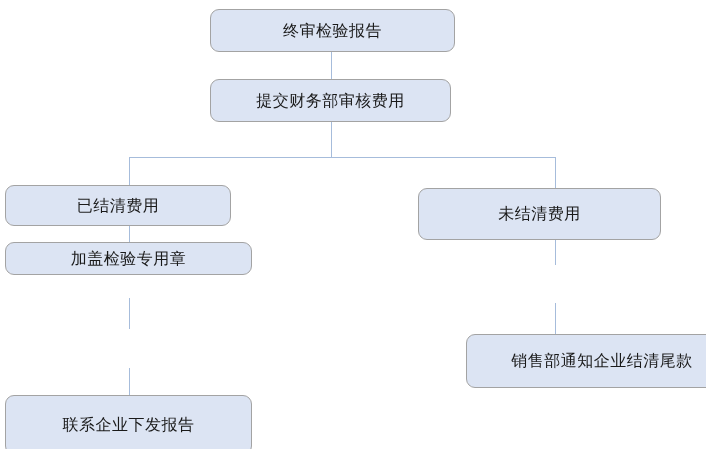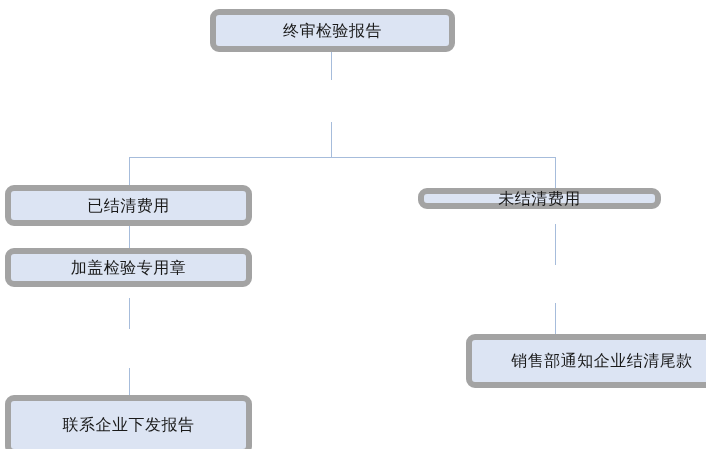--- a/index.html
+++ b/index.html
@@ -14,21 +14,21 @@
     position: relative;
     width: 706px;
     height: 449px;
     background: #ffffff;
     overflow: hidden;
   }
   .node {
     position: absolute;
     box-sizing: border-box;
     background: #dce4f3;
-    border: 6px solid #a3a3a3;
+    border: 1px solid #a3a3a3;
     border-radius: 9px;
     display: flex;
     align-items: center;
     justify-content: center;
     color: #1a1a1a;
     font-size: 16px;
     letter-spacing: 0.5px;
     line-height: 1;
     z-index: 2;
   }
@@ -57,26 +57,27 @@
 
   <div class="conn conn-v" style="left:129px; top:226px; height:33px;"></div>
   <div class="conn conn-v" style="left:129px; top:298px; height:31px;"></div>
   <div class="conn conn-v" style="left:129px; top:368px; height:27px;"></div>
 
   <div class="conn conn-v" style="left:555px; top:224px; height:41px;"></div>
   <div class="conn conn-v" style="left:555px; top:303px; height:31px;"></div>
 
   <div class="node" style="left:210px; top:9px; width:245px; height:43px;">终审检验报告</div>
 
+  <div class="node" style="left:210px; top:79px; width:241px; height:43px;">提交财务部审核费用</div>
 
-  <div class="node" style="left:5px; top:185px; width:247px; height:41px;">已结清费用</div>
+  <div class="node" style="left:5px; top:185px; width:226px; height:41px;">已结清费用</div>
 
-  <div class="node" style="left:418px; top:188px; width:243px; height:21px;">未结清费用</div>
+  <div class="node" style="left:418px; top:188px; width:243px; height:52px;">未结清费用</div>
 
-  <div class="node" style="left:5px; top:248px; width:247px; height:39px;">加盖检验专用章</div>
+  <div class="node" style="left:5px; top:242px; width:247px; height:33px;">加盖检验专用章</div>
 
 
 
   <div class="node" style="left:418px; top:334px; width:272px; height:54px;margin-left:48px;">销售部通知企业结清尾款</div>
 
   <div class="node" style="left:5px; top:395px; width:247px; height:60px;">联系企业下发报告</div>
 
 </div>
 
 </body></html>

